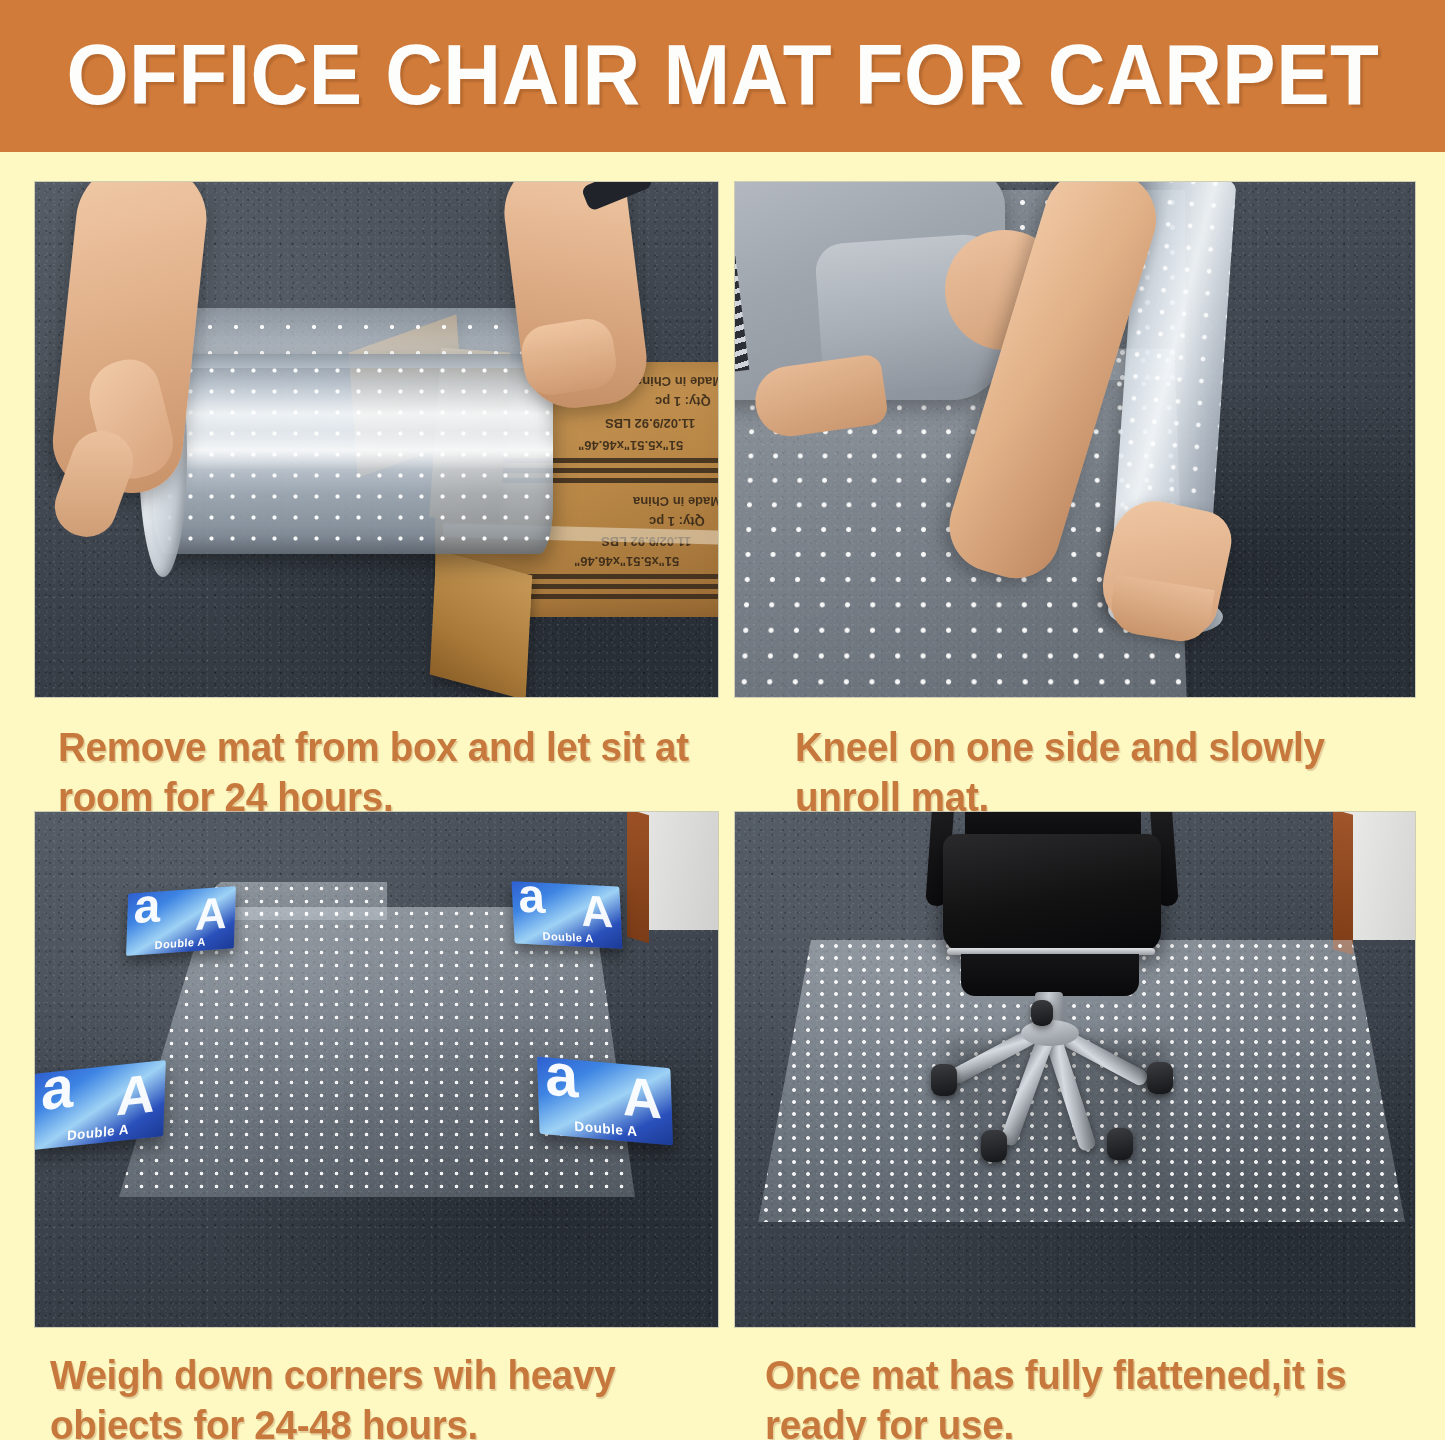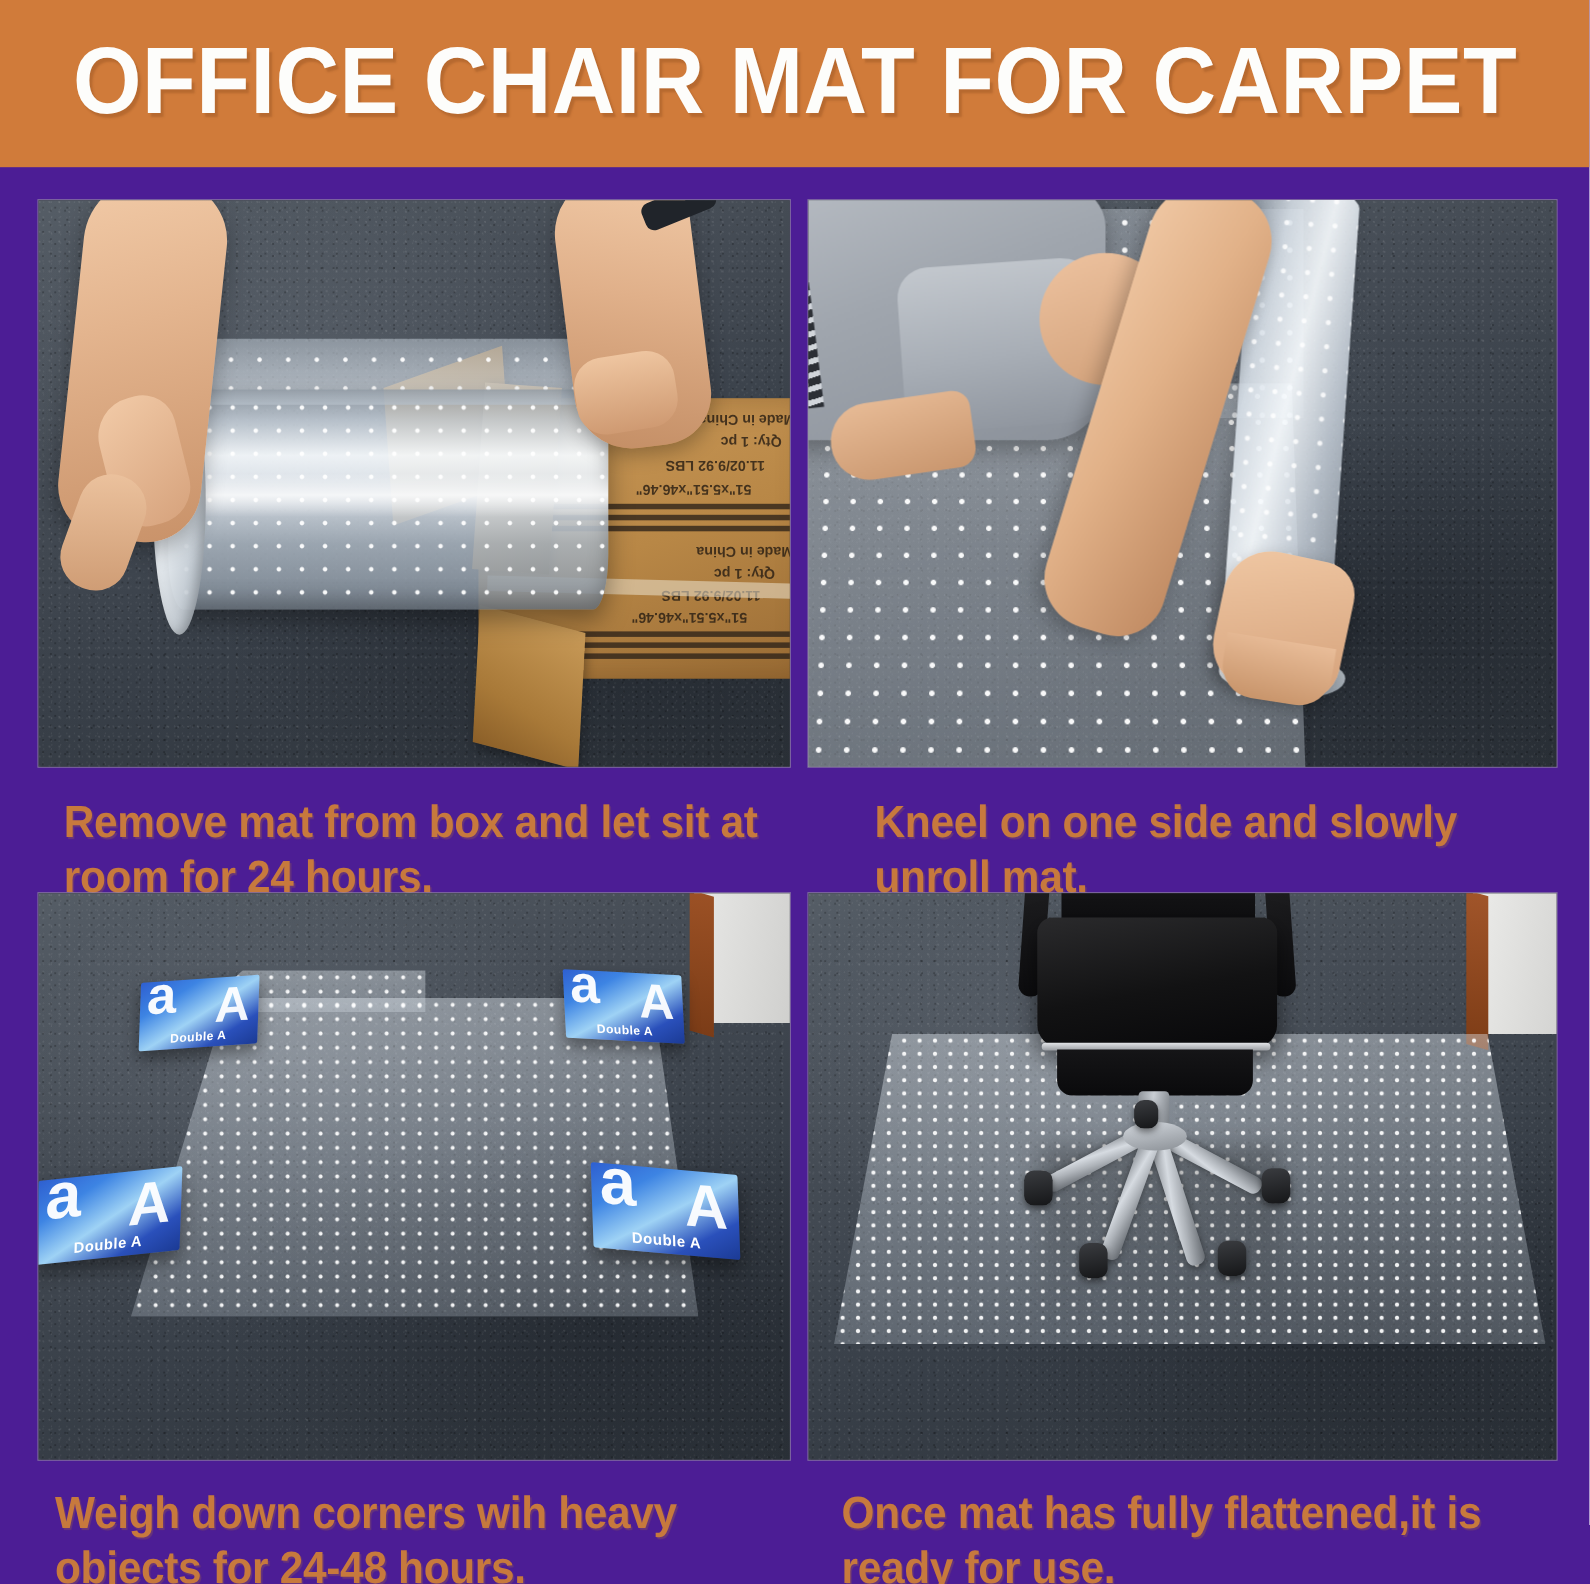--- a/index.html
+++ b/index.html
@@ -10,21 +10,21 @@
     height: 1440px;
     background: #ffffff;
     font-family: "Liberation Sans", sans-serif;
     overflow: hidden;
   }
 
   .infographic {
     position: relative;
     width: 1445px;
     height: 1440px;
-    background: #4c1d95;
+    background: #fef9c3;
   }
 
   
   .banner {
     position: absolute;
     left: 0; top: 0;
     width: 1445px;
     height: 152px;
     background: #d07b3a;
     display: flex;

